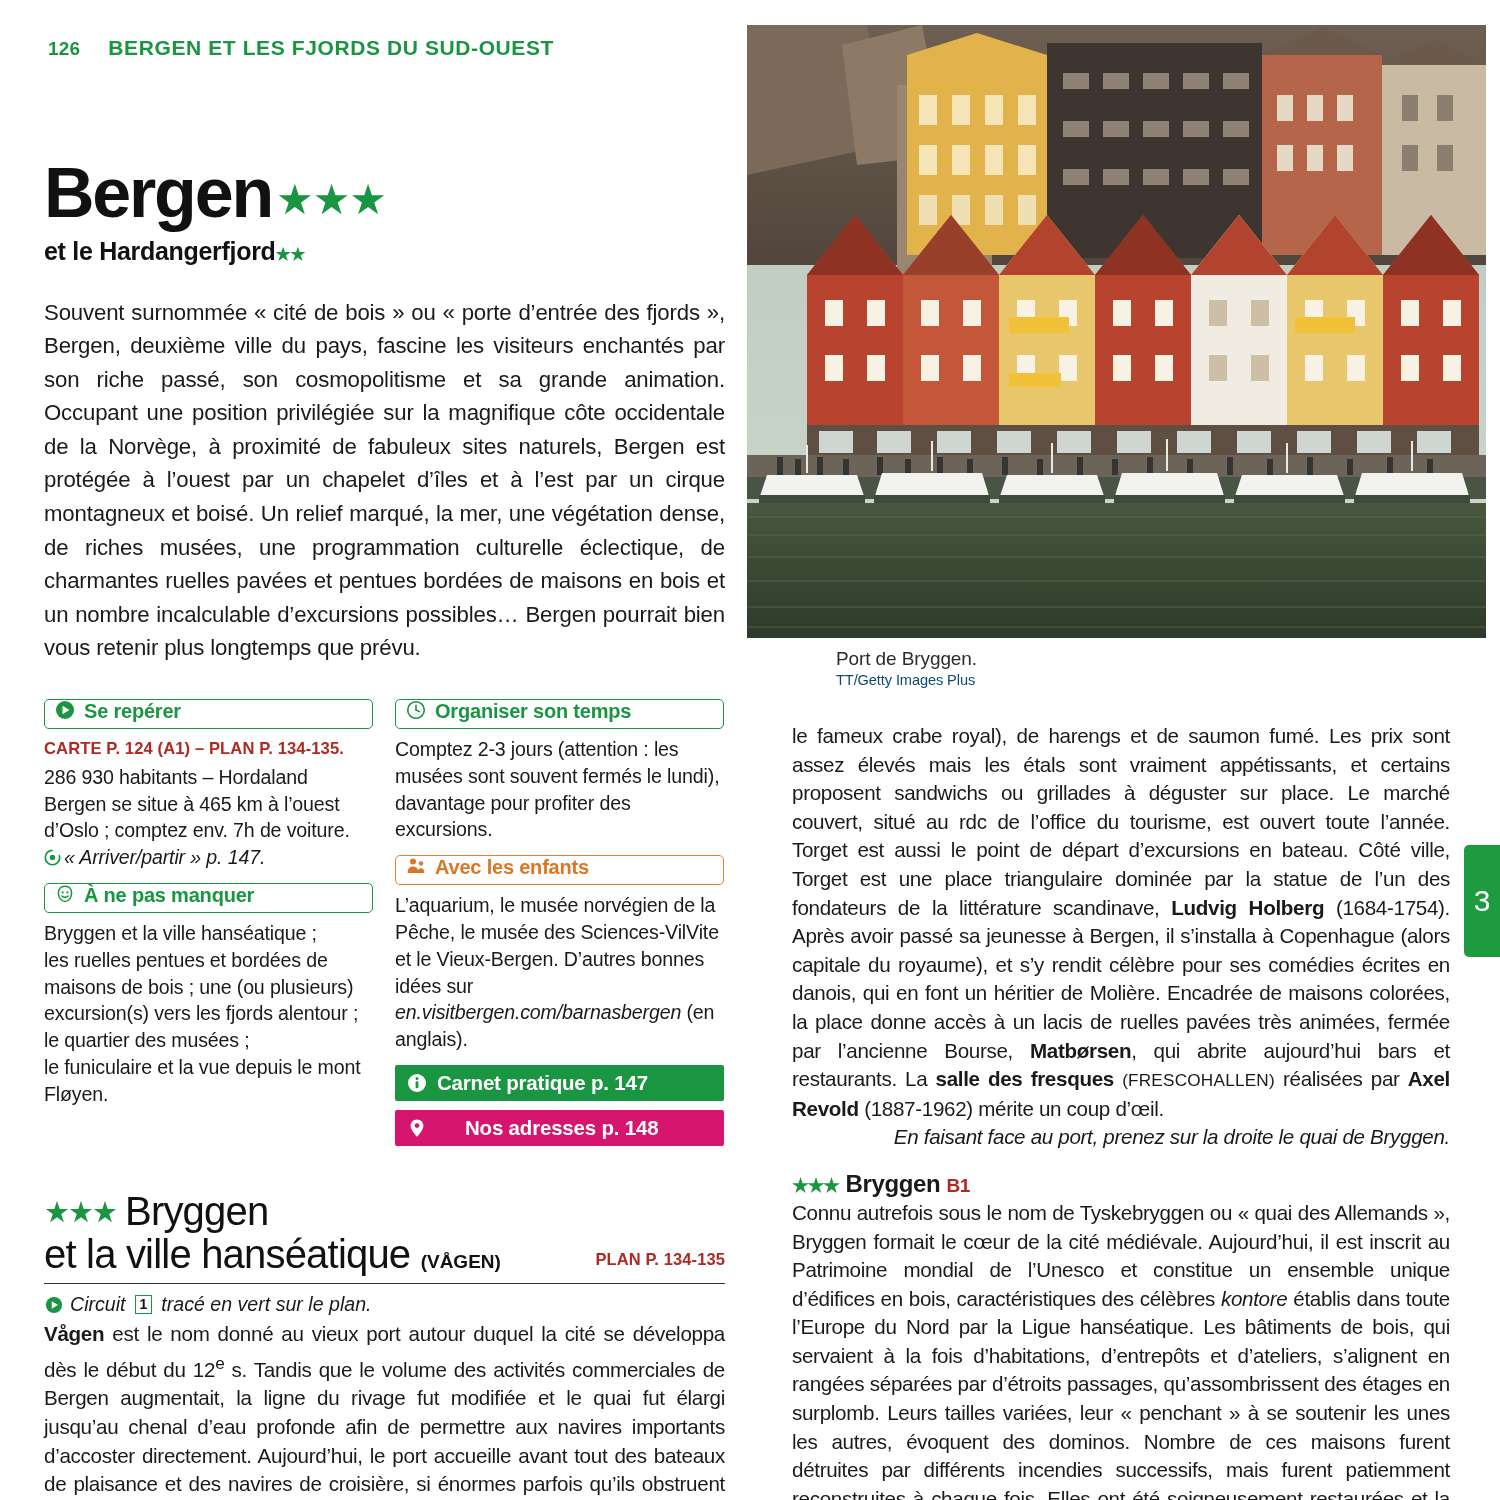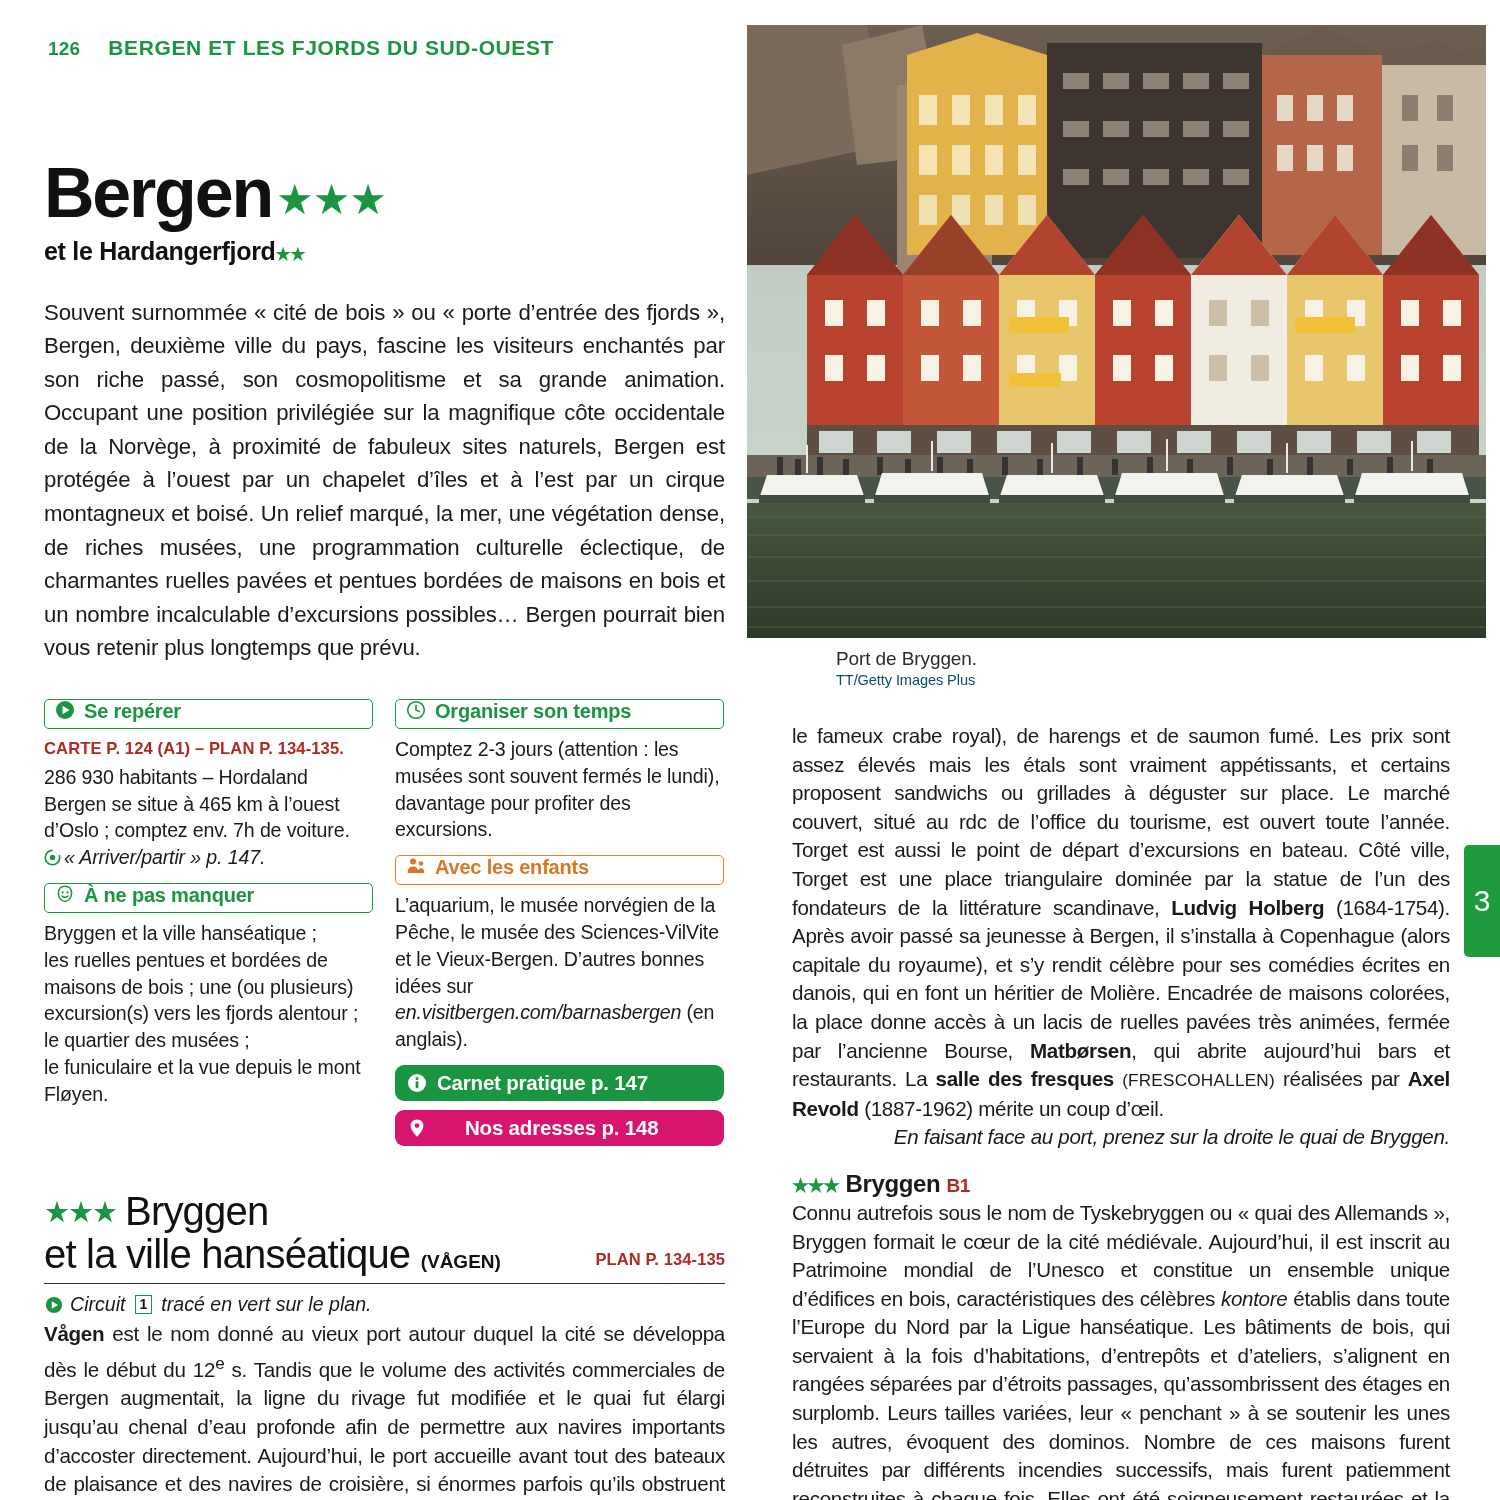--- a/index.html
+++ b/index.html
@@ -42,21 +42,21 @@
   .boxhdr .htxt{font-size:20px;font-weight:700;color:#1a9541;letter-spacing:-.2px;}
   .boxhdr.orange .htxt{color:#d97724;}
   .ico{width:20px;height:20px;flex:0 0 20px;display:block;}
 
   .boxbody{font-size:19.6px;line-height:26.8px;letter-spacing:-.15px;margin-bottom:12px;}
   .ref-red{color:#b02a23;font-weight:700;font-size:16.6px;letter-spacing:.1px;display:block;margin-bottom:1px;}
   .ital{font-style:italic;}
   .arrow-inline{display:inline-block;vertical-align:-2px;margin-right:3px;}
 
   .pillbtn{
-    height:36px;border-radius:9px;display:flex;align-items:center;gap:10px;
+    height:36px;border-radius:2px;display:flex;align-items:center;gap:10px;
     padding:16px 12px;box-sizing:border-box;margin-top:9px;
   }
   .pillbtn .ptxt{font-size:20.5px;font-weight:700;color:#fff;letter-spacing:-.2px;}
   .pill-green{background:#1a9541;}
   .pill-pink{background:#d6156e;gap:38px;}
 
   
   .sec{margin-top:44px;}
   .sec-h1{font-size:40px;font-weight:300;letter-spacing:-.8px;line-height:1.08;color:#111;}
   .sec-h1 .st{color:#1a9541;font-size:29px;letter-spacing:-2px;margin-right:9px;vertical-align:3px;}

